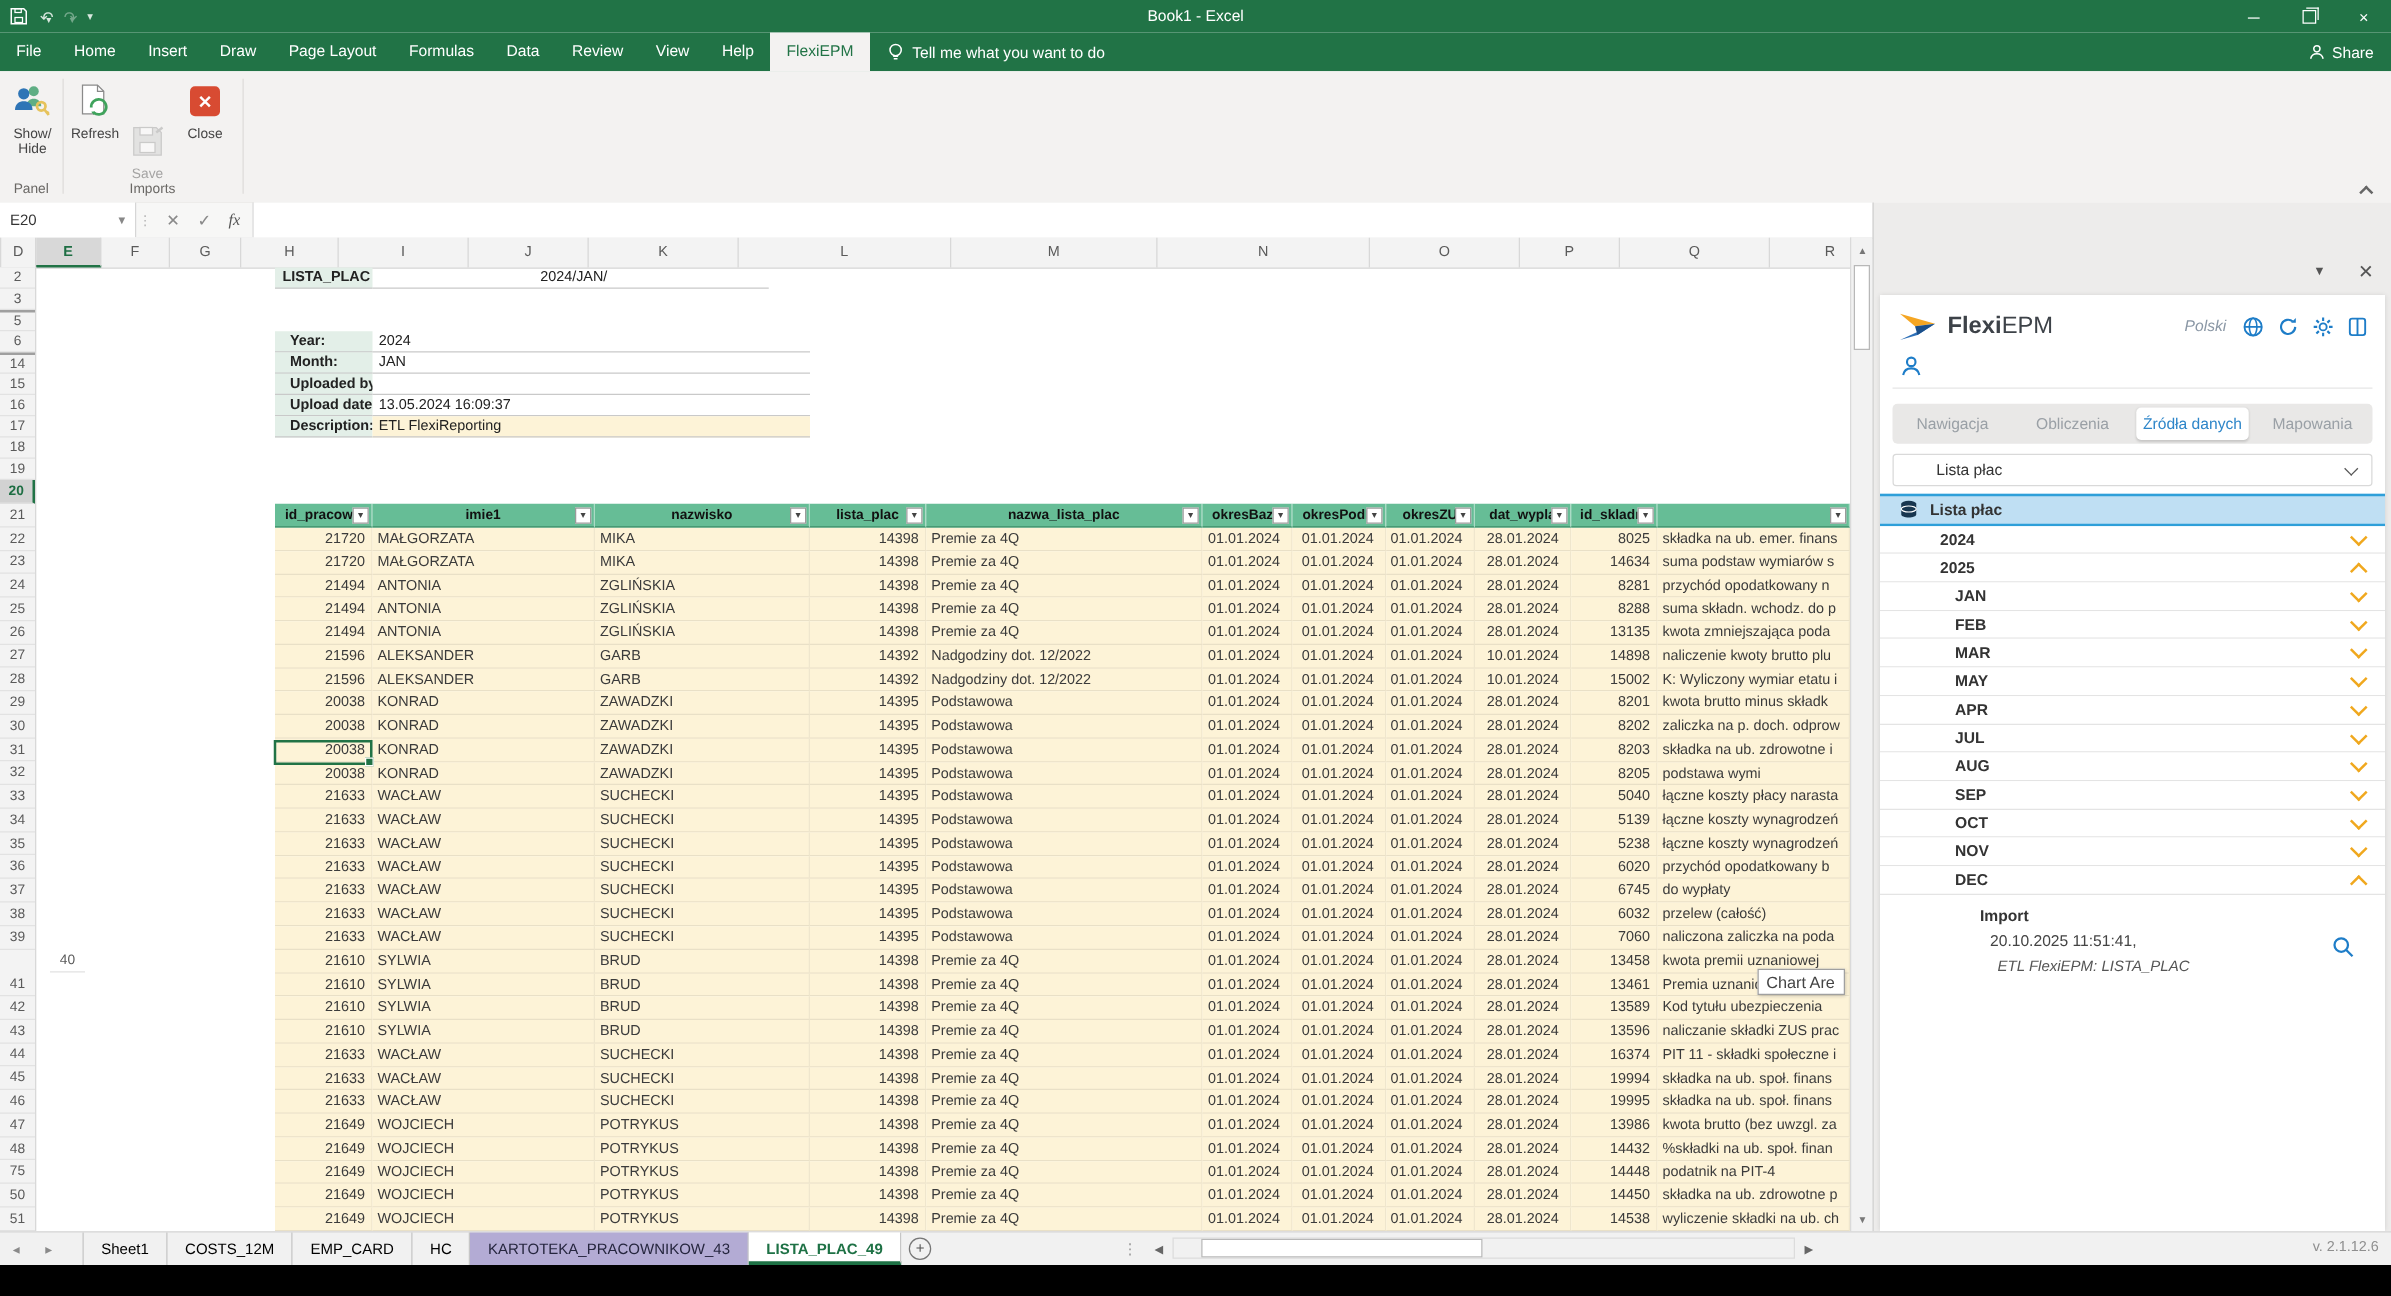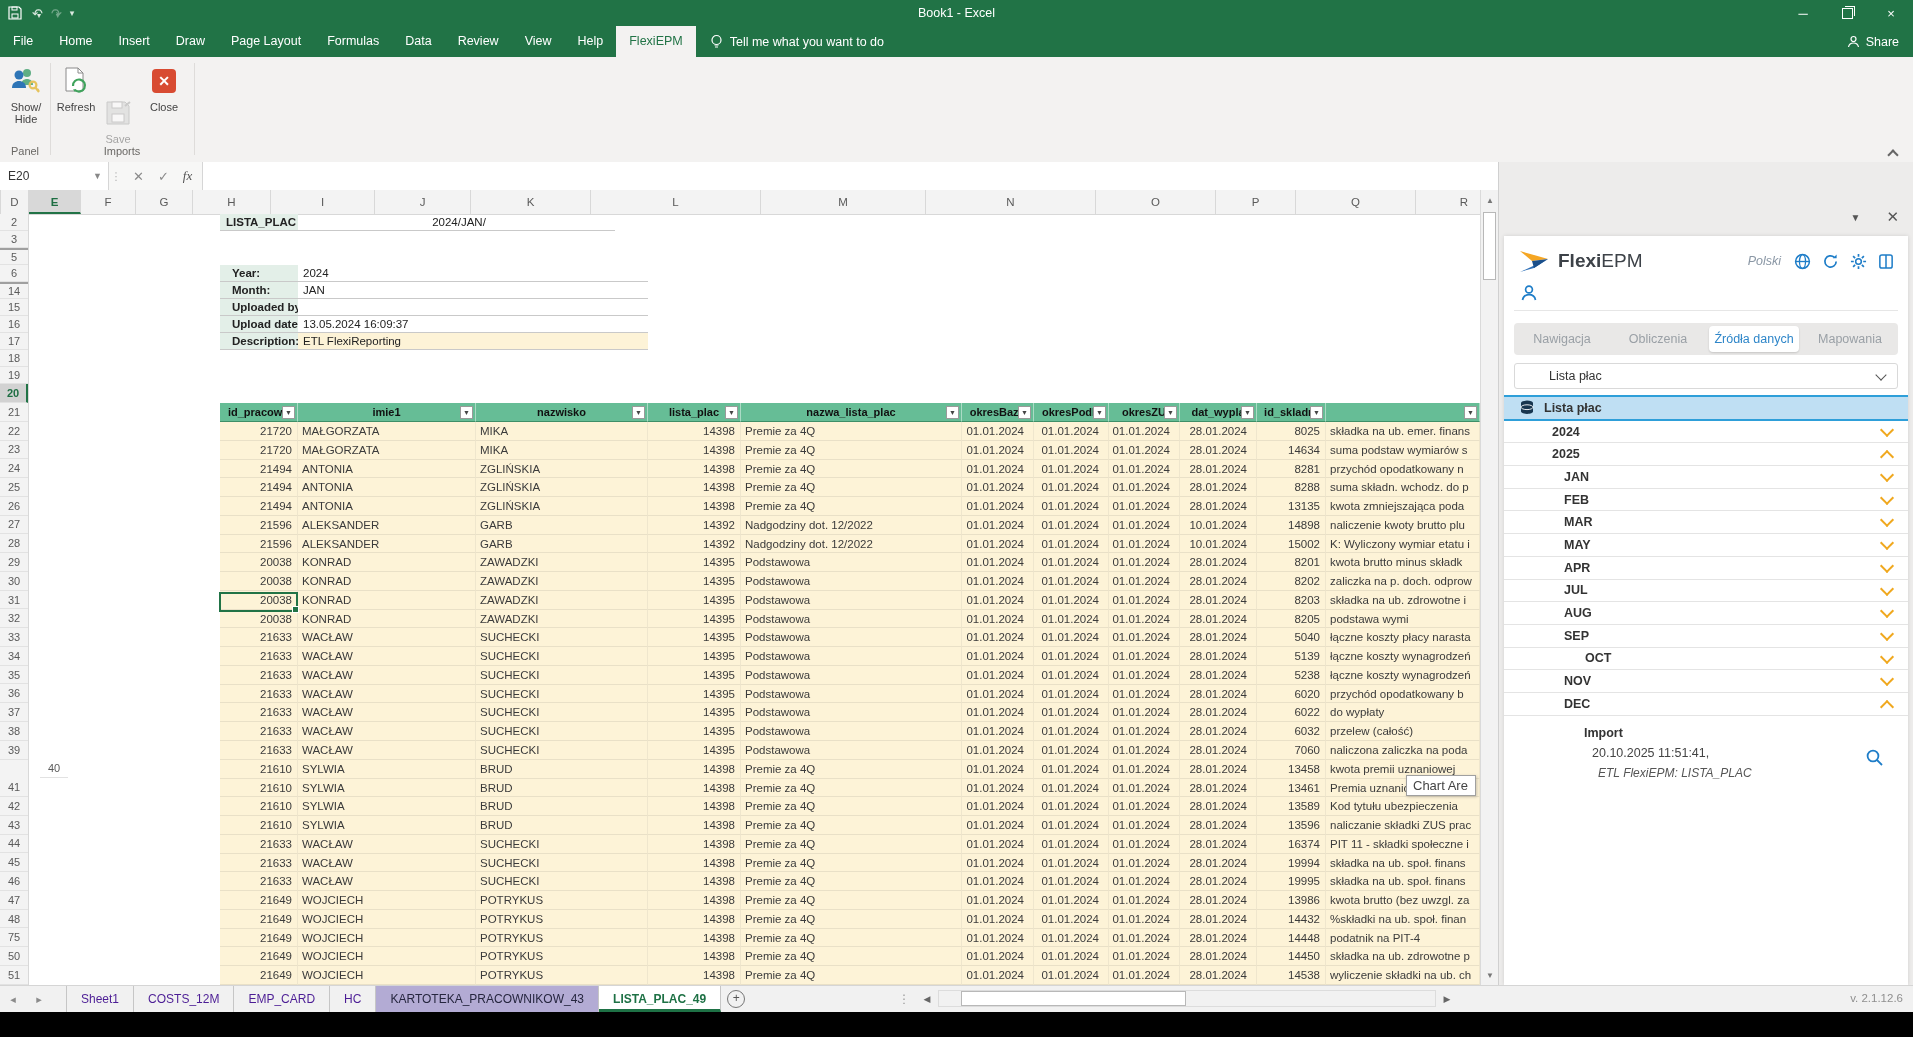--- a/index.html
+++ b/index.html
@@ -97,21 +97,21 @@
   .trowp .chev.up{transform:rotate(-135deg);top:9px;}
   #importblk{padding:10px 0 0 0;position:relative;}
   #import-label{font-size:12.5px;font-weight:bold;color:#333;padding-left:80px;}
   #import-date{font-size:12.5px;color:#444;padding-left:88px;margin-top:6px;}
   #import-src{font-size:12px;font-style:italic;color:#555;padding-left:94px;margin-top:6px;}
   #import-search{position:absolute;right:24px;top:32px;}
   
   #sheetbar{left:0;top:985px;width:1913px;height:27px;background:#f1f1f1;border-top:1px solid #d5d5d5;box-sizing:border-box;display:flex;align-items:stretch;}
   .navarr{width:26px;display:flex;align-items:center;justify-content:center;color:#8a8a8a;font-size:11px;}
   #stabs{display:flex;margin-left:14px;}
-  .stab{padding:0 14px;line-height:26px;font-size:12px;color:#4c1d95;border-right:1px solid #c6c6c6;white-space:nowrap;}
+  .stab{padding:0 14px;line-height:26px;font-size:12px;color:#000000;border-right:1px solid #c6c6c6;white-space:nowrap;}
   .stab:first-child{border-left:1px solid #c6c6c6;}
   .stab.lavender{background:#b3abd4;color:#26263f;}
   .stab.active{background:#fff;color:#1e7145;font-weight:bold;border-bottom:3px solid #1e7145;box-sizing:border-box;}
   #addsheet{width:30px;display:flex;align-items:center;justify-content:center;}
   #addsheet .plus{width:16px;height:16px;border:1px solid #767676;border-radius:50%;color:#555;font-size:12px;line-height:14px;text-align:center;}
   #hscrollzone{position:absolute;left:898px;top:985px;height:27px;display:flex;align-items:center;}
   #hgrip{color:#9a9a9a;font-size:12px;margin-right:6px;}
   .harr{width:22px;height:20px;display:flex;align-items:center;justify-content:center;color:#666;font-size:9px;}
   #htrack{width:498px;height:17px;background:#f1f1f1;border:1px solid #dcdcdc;position:relative;box-sizing:border-box;}
   #hthumb{position:absolute;left:22px;top:0;width:225px;height:15px;background:#fff;border:1px solid #b8b8b8;box-sizing:border-box;}
@@ -568,21 +568,21 @@
       <div class="trow" style="height: 18.77px;">
         <div class="td num" style="width: 78px; height: 18.77px;">21633</div>
         <div class="td txt" style="width: 178px; height: 18.77px;">WACŁAW</div>
         <div class="td txt" style="width: 172px; height: 18.77px;">SUCHECKI</div>
         <div class="td num" style="width: 93px; height: 18.77px;">14395</div>
         <div class="td txt" style="width: 221px; height: 18.77px;">Podstawowa</div>
         <div class="td date" style="width: 72px; height: 18.77px;">01.01.2024</div>
         <div class="td date" style="width: 75px; height: 18.77px;">01.01.2024</div>
         <div class="td date" style="width: 71px; height: 18.77px;">01.01.2024</div>
         <div class="td date" style="width: 77px; height: 18.77px;">28.01.2024</div>
-        <div class="td num" style="width: 69px; height: 18.77px;">6022</div>
+        <div class="td num" style="width: 69px; height: 18.77px;">6745</div>
         <div class="td txt" style="width: 154px; height: 18.77px;">do wypłaty</div>
       </div>
       <div class="trow" style="height: 18.77px;">
         <div class="td num" style="width: 78px; height: 18.77px;">21633</div>
         <div class="td txt" style="width: 178px; height: 18.77px;">WACŁAW</div>
         <div class="td txt" style="width: 172px; height: 18.77px;">SUCHECKI</div>
         <div class="td num" style="width: 93px; height: 18.77px;">14395</div>
         <div class="td txt" style="width: 221px; height: 18.77px;">Podstawowa</div>
         <div class="td date" style="width: 72px; height: 18.77px;">01.01.2024</div>
         <div class="td date" style="width: 75px; height: 18.77px;">01.01.2024</div>
@@ -893,21 +893,21 @@
           <span class="chev"></span>
         </div>
         <div class="trowp" style="padding-left: 60px;">
           <span>AUG</span>
           <span class="chev"></span>
         </div>
         <div class="trowp" style="padding-left: 60px;">
           <span>SEP</span>
           <span class="chev"></span>
         </div>
-        <div class="trowp" style="padding-left: 81px;">
+        <div class="trowp" style="padding-left: 60px;">
           <span>OCT</span>
           <span class="chev"></span>
         </div>
         <div class="trowp" style="padding-left: 60px;">
           <span>NOV</span>
           <span class="chev"></span>
         </div>
         <div class="trowp" style="padding-left: 60px;">
           <span>DEC</span>
           <span class="chev up"></span>

